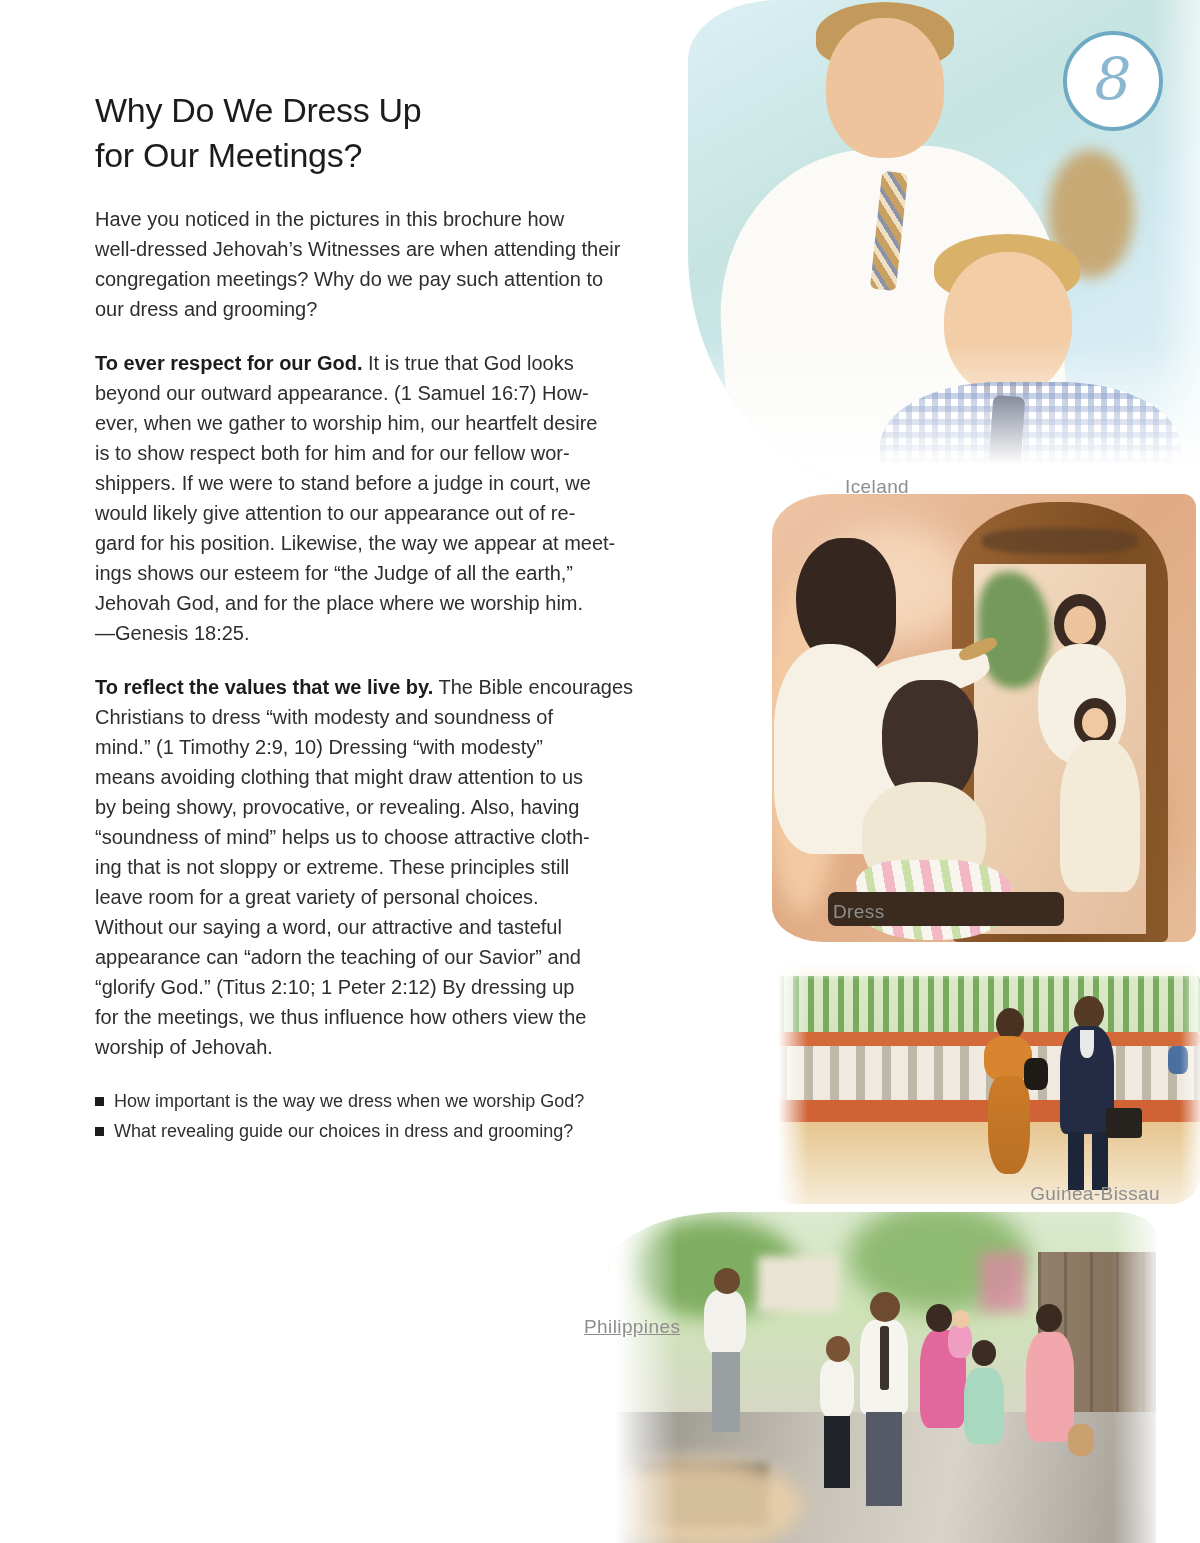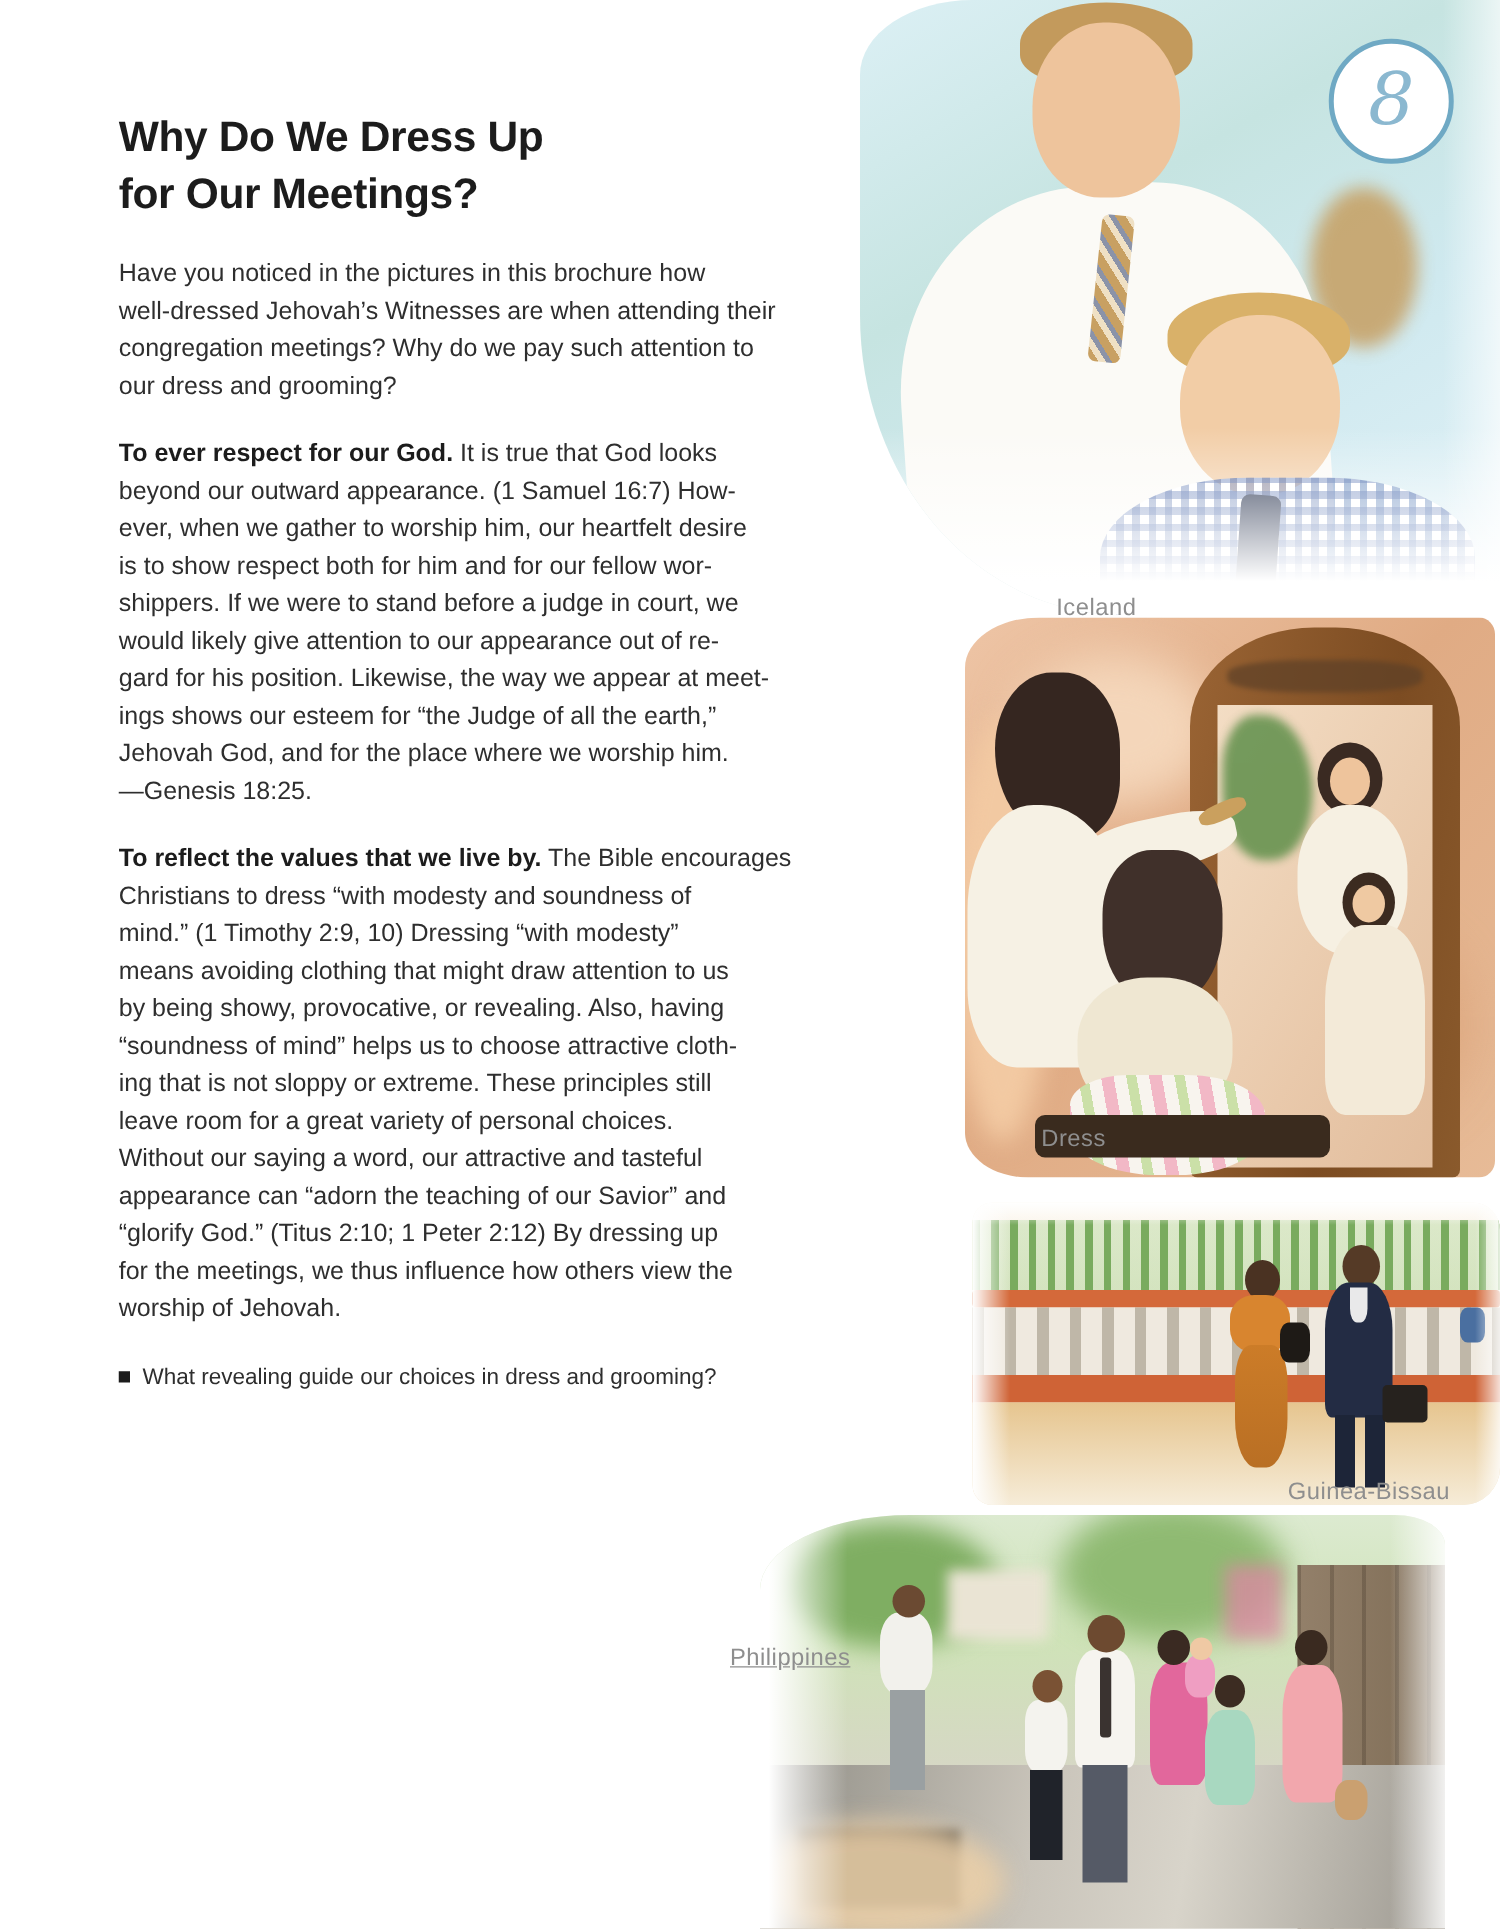--- a/index.html
+++ b/index.html
@@ -1,21 +1,21 @@
 <!DOCTYPE html>
 <html><head>
 <meta charset="utf-8">
 <style>
   html,body{margin:0;padding:0;background:#ffffff;}
   .page{position:relative;width:1200px;height:1543px;background:#ffffff;overflow:hidden;
         font-family:"Liberation Sans",sans-serif;color:#2e2e2e;}
 
   
   .text-col{position:absolute;left:95px;top:88px;width:662px;}
-  .title{margin:0 0 26px 0;font-size:34px;line-height:45px;font-weight:700;color:#1c1c1c;
+  .title{margin:0 0 26px 0;font-size:34px;line-height:45px;font-weight:400;color:#1c1c1c;
          letter-spacing:-0.3px;white-space:pre-line;}
   .para{margin:0 0 24px 0;font-size:20px;line-height:30px;color:#2e2e2e;white-space:pre-line;}
   .para .lead{font-weight:700;color:#1c1c1c;}
   .questions{margin-top:16px;}
   .q-item{display:flex;align-items:flex-start;font-size:18px;line-height:30px;color:#2e2e2e;}
   .q-bullet{flex:none;width:9px;height:9px;background:#1c1c1c;margin:11px 10px 0 0;}
 
   
   .caption{position:absolute;font-size:19px;color:#8e8e8e;letter-spacing:0.4px;}
 
@@ -278,18 +278,22 @@
 Without our saying a word, our attractive and tasteful
 appearance can “adorn the teaching of our Savior” and
 “glorify God.” (Titus 2:10; 1 Peter 2:12) By dressing up
 for the meetings, we thus influence how others view the
 worship of Jehovah.</span></p>
 
 
     <div class="questions">
       <div class="q-item">
         <span class="q-bullet"></span>
+        <span>How important is the way we dress when we worship God?</span>
+      </div>
+      <div class="q-item">
+        <span class="q-bullet"></span>
         <span>What revealing guide our choices in dress and grooming?</span>
       </div>
     </div>
   </div>
 
 </div>
 
 </body></html>

